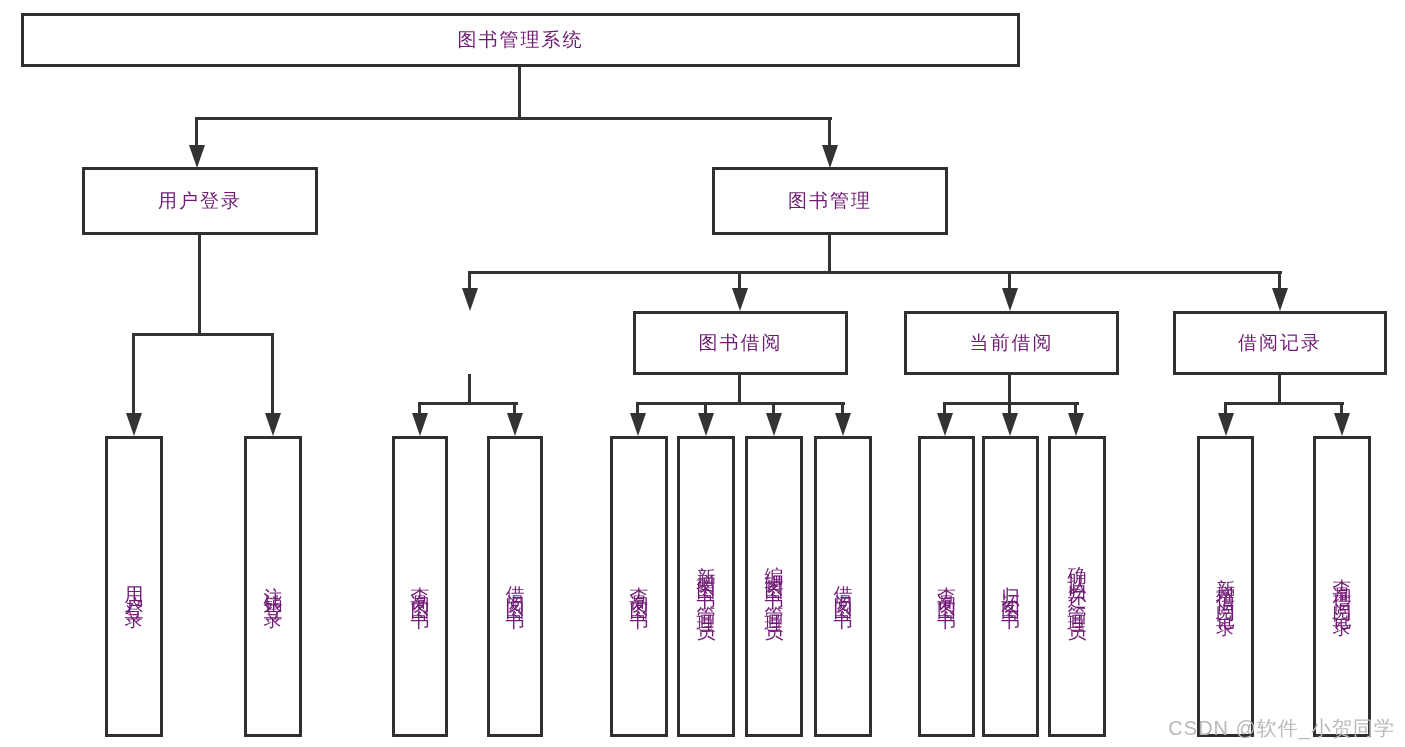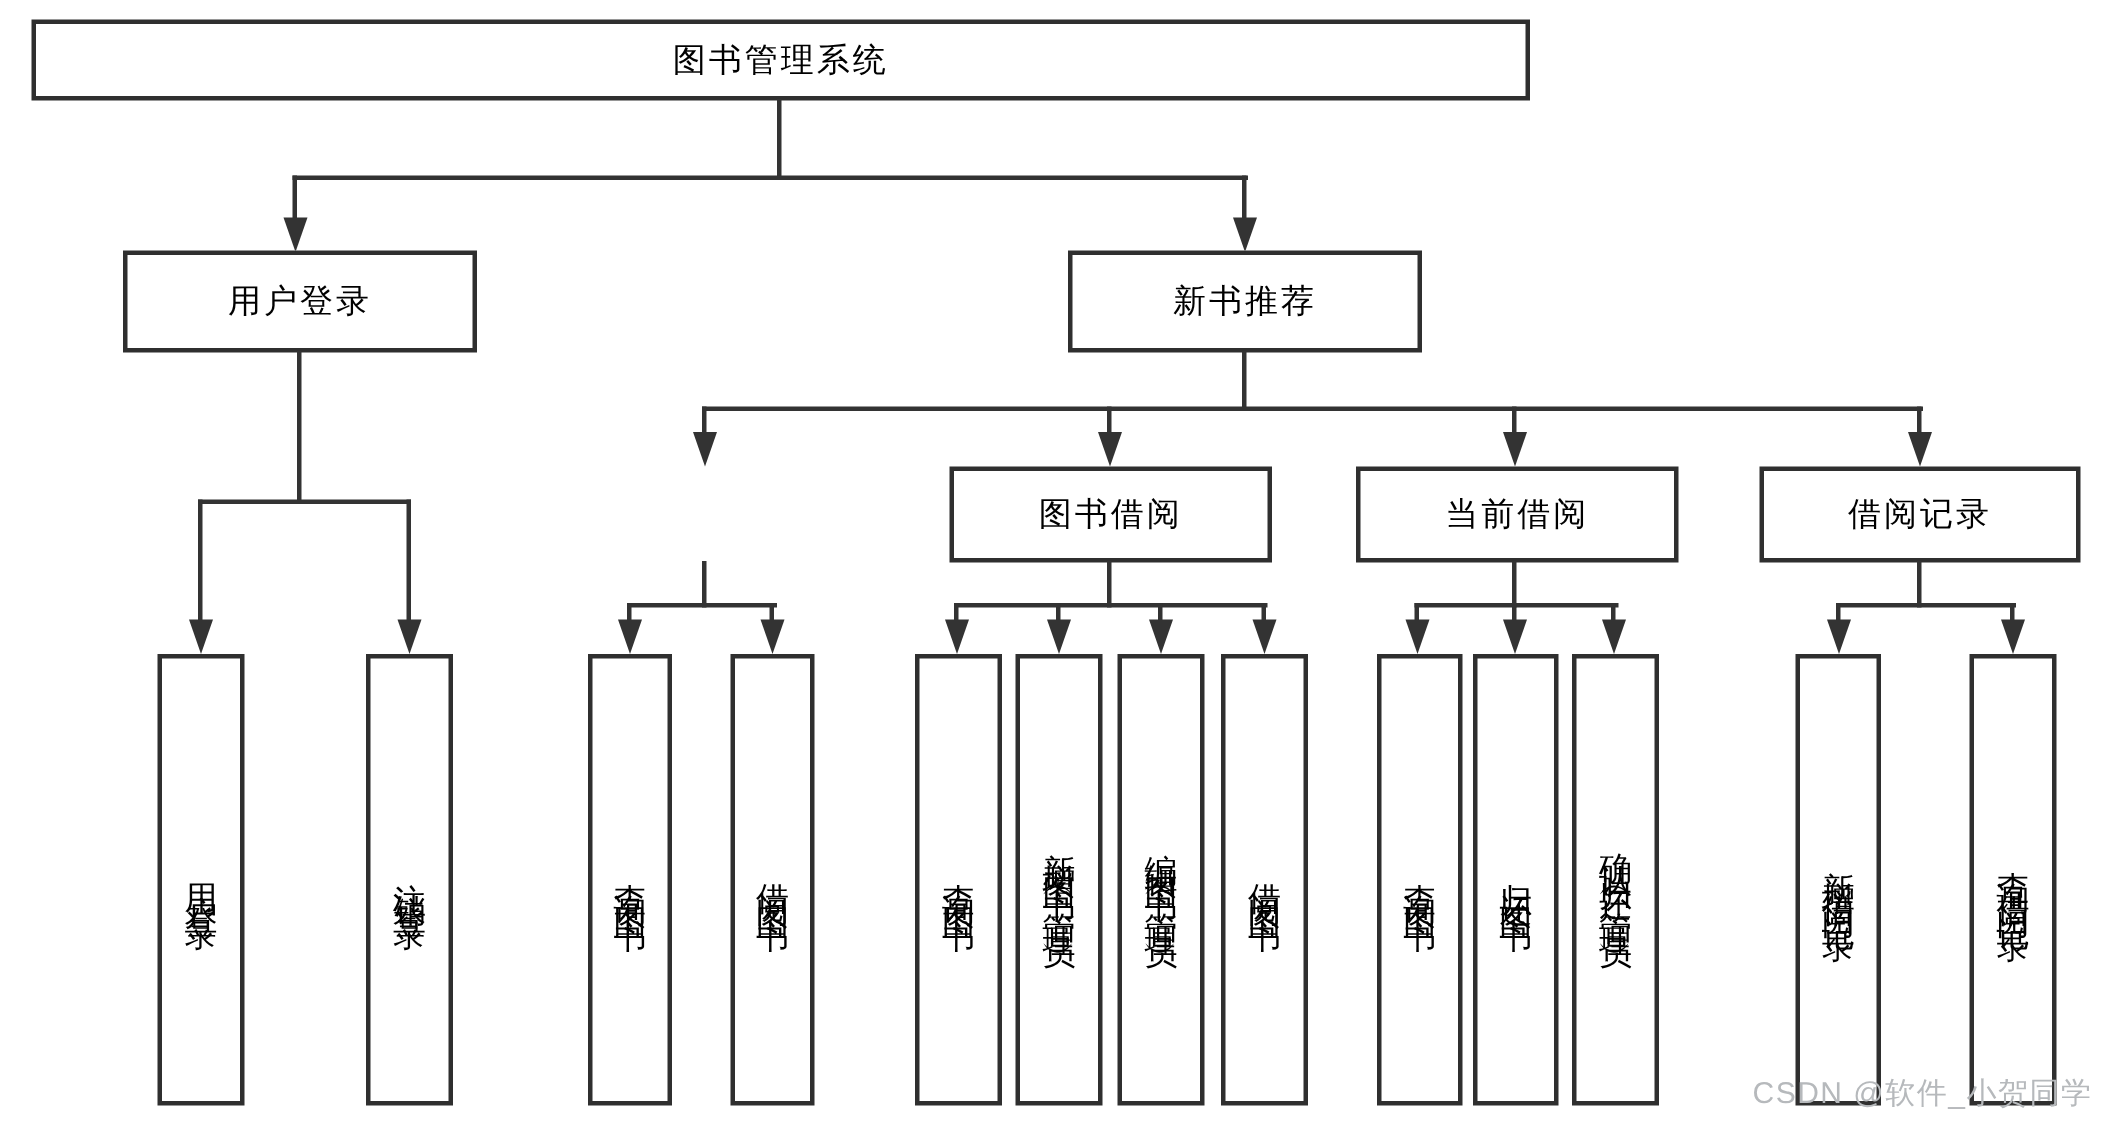--- a/index.html
+++ b/index.html
@@ -5,21 +5,21 @@
   html,body { margin:0; padding:0; background:#ffffff; }
   .canvas {
     position:relative; width:1405px; height:747px; background:#ffffff;
     font-family:"Liberation Sans", sans-serif; color:#333333; overflow:hidden;
   }
   .node {
     position:absolute; box-sizing:border-box;
     border:3px solid #2f2f2f; background:#ffffff;
     display:flex; align-items:center; justify-content:center;
   }
-  .node .lbl { font-size:22px; letter-spacing:2px; color:#000000; white-space:nowrap; }
+  .node .lbl { font-size:19px; letter-spacing:2px; color:#701a75; white-space:nowrap; }
   .node.v .lbl {
     writing-mode:vertical-rl; text-orientation:mixed;
     letter-spacing:8px; white-space:normal;
   }
   .lh { position:absolute; height:3px; background:#333333; }
   .lv { position:absolute; width:3px; background:#333333; }
   .arrow {
     position:absolute; width:0; height:0;
     border-left:8px solid transparent; border-right:8px solid transparent;
     border-top:23px solid #333333;
@@ -42,21 +42,21 @@
   <div class="lh" style="left:195px;top:117px;width:637px"></div>
   <div class="lv" style="left:195px;top:117px;height:32px"></div>
   <div class="lv" style="left:828px;top:117px;height:32px"></div>
   <div class="arrow" style="left:189px;top:145px"></div>
   <div class="arrow" style="left:822px;top:145px"></div>
 
   <div class="node" style="left:82px;top:167px;width:236px;height:68px">
     <span class="lbl">用户登录</span>
   </div>
   <div class="node" style="left:712px;top:167px;width:236px;height:68px">
-    <span class="lbl">新书推荐</span>
+    <span class="lbl">图书管理</span>
   </div>
 
   <div class="lv" style="left:198px;top:234px;height:102px"></div>
   <div class="lh" style="left:132px;top:333px;width:142px"></div>
   <div class="lv" style="left:132px;top:333px;height:82px"></div>
   <div class="lv" style="left:271px;top:333px;height:82px"></div>
   <div class="arrow" style="left:126px;top:413px"></div>
   <div class="arrow" style="left:265px;top:413px"></div>
 
   <div class="lv" style="left:828px;top:234px;height:40px"></div>

